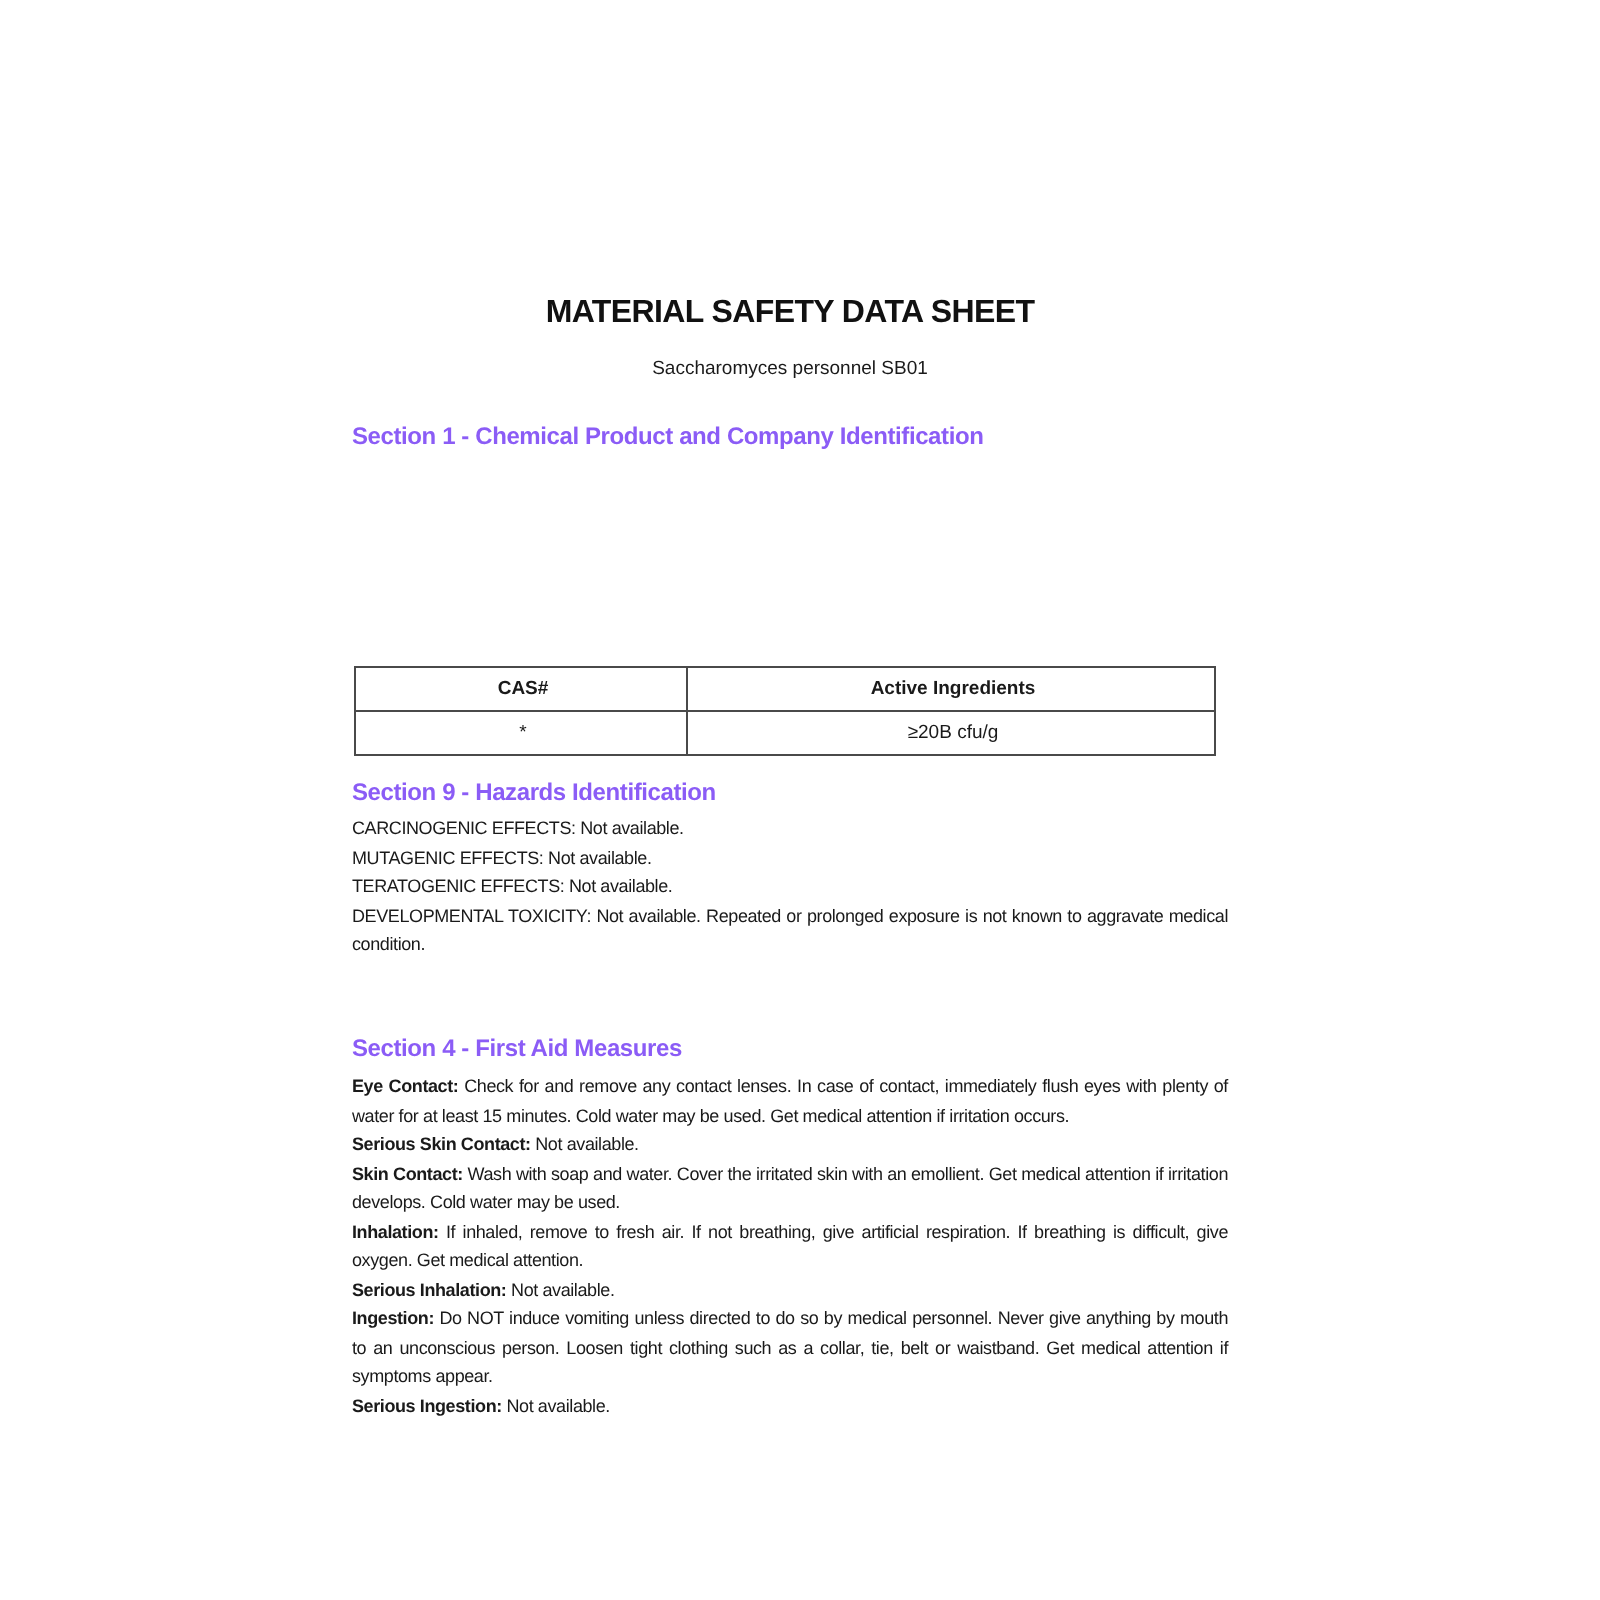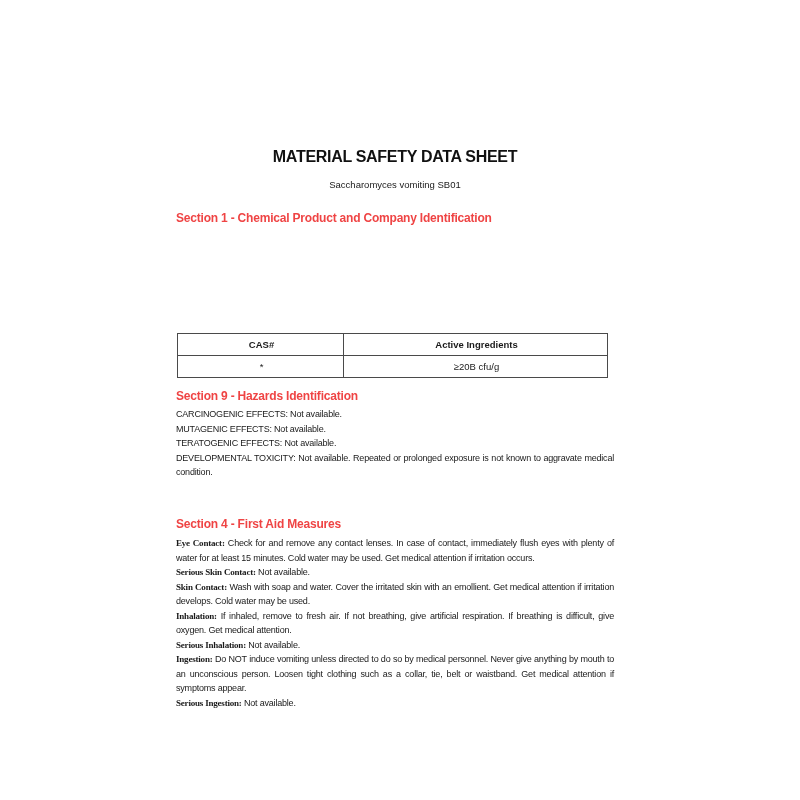--- a/index.html
+++ b/index.html
@@ -36,21 +36,21 @@
     text-align: center;
     color: #1a1a1a;
   }
   .section-heading {
     position: absolute;
     left: 176px; width: 438px;
     margin: 0;
     font-size: 12px;
     font-weight: bold;
     letter-spacing: -0.2px;
-    color: #ef4444;
+    color: #8b5cf6;
     white-space: nowrap;
   }
   .sec1-heading { top: 211px; }
   .sec3-heading { top: 389px; }
   .sec4-heading { top: 517px; }
 
   .ingredients-table {
     position: absolute;
     top: 333px; left: 177px;
     width: 431px;
@@ -77,30 +77,30 @@
     letter-spacing: -0.2px;
     line-height: 14.5px;
     color: #1a1a1a;
   }
   .sec3-body { top: 407px; }
   .sec4-body { top: 536px; }
   .body-block p {
     margin: 0;
     text-align: justify;
   }
-  .body-block p b { font-weight: bold; font-family: Liberation Serif, serif; }
+  .body-block p b { font-weight: bold; }
 </style>
 </head>
 <body>
 
 <div class="page">
 
   <h1 class="doc-title">MATERIAL SAFETY DATA SHEET</h1>
 
-  <div class="doc-subtitle">Saccharomyces vomiting SB01</div>
+  <div class="doc-subtitle">Saccharomyces personnel SB01</div>
 
   <h2 class="section-heading sec1-heading">Section 1 - Chemical Product and Company Identification</h2>
 
   <table class="ingredients-table">
     <thead>
       <tr>
           <th class="col-cas">CAS#</th>
           <th>Active Ingredients</th>
         </tr>
     </thead>

